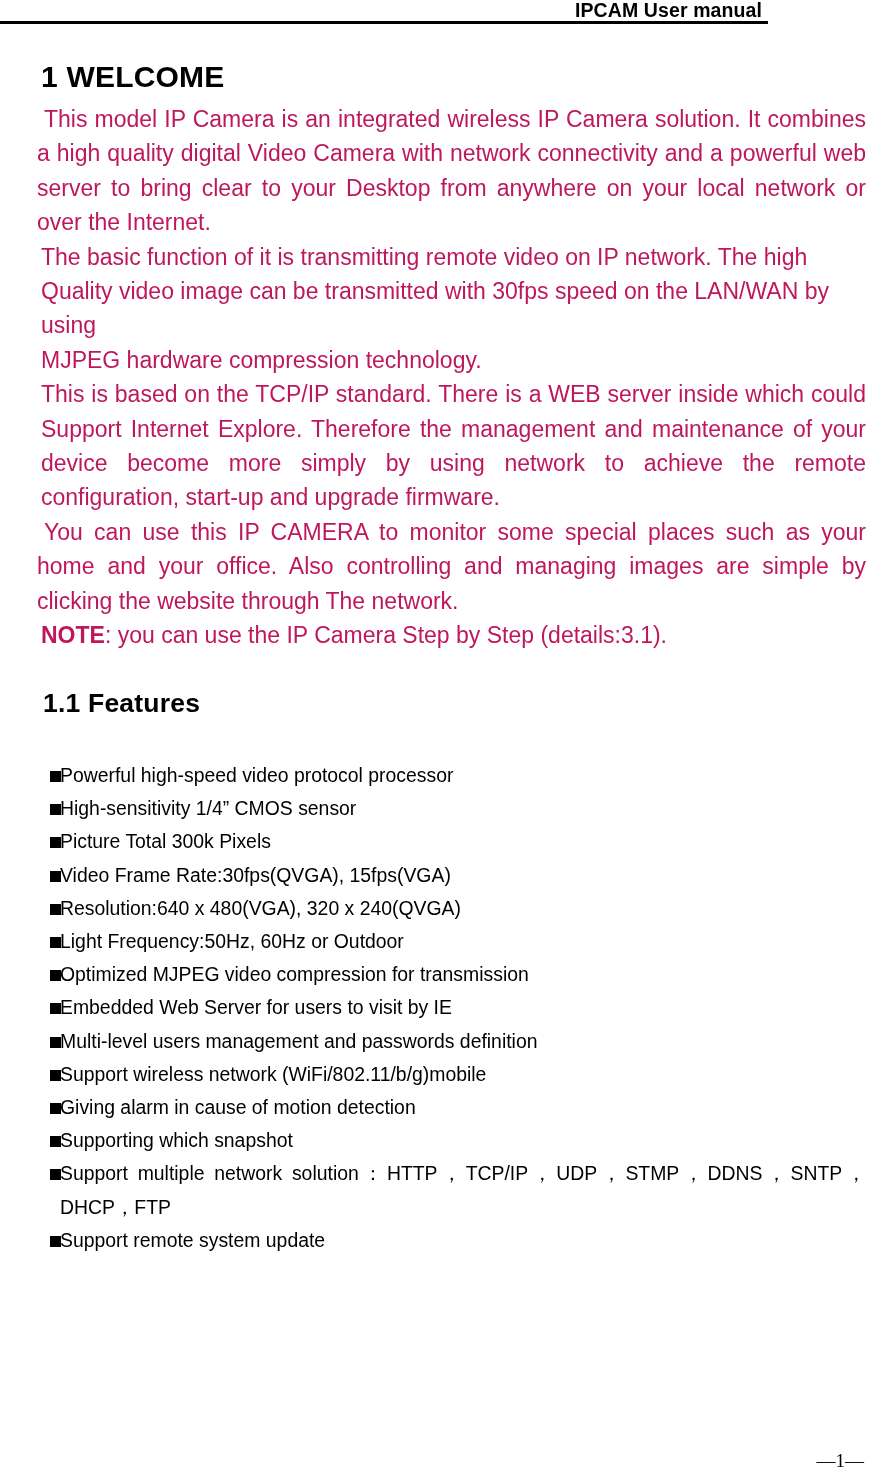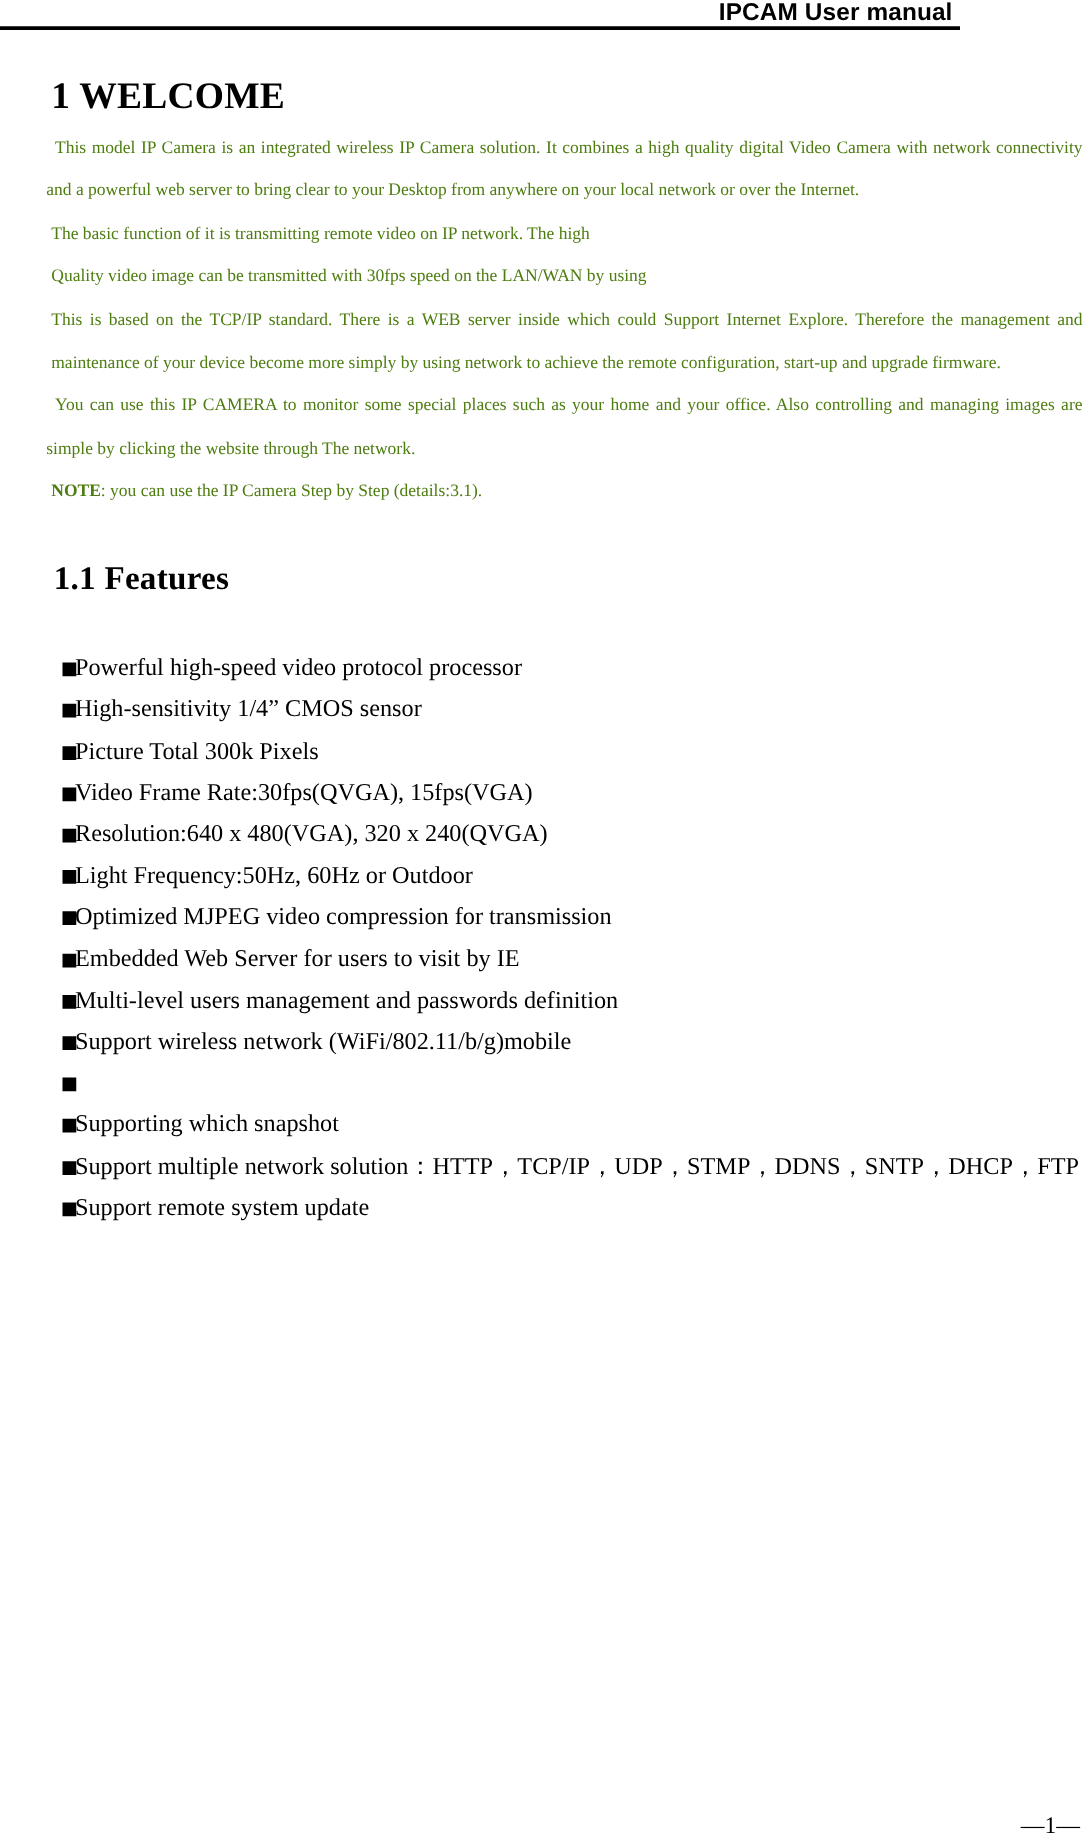--- a/index.html
+++ b/index.html
@@ -47,21 +47,20 @@
     font-size: 0;
     line-height: 0;
   }
 
   
   .content {
     position: absolute;
     top: 24px;
     left: 0;
     width: 872px;
-    font-family: Liberation Serif, serif;
   }
 
   h1.doc-h1 {
     margin: 0;
     padding: 38px 0 0 41px;
     font-size: 30px;
     font-weight: bold;
     letter-spacing: 0.2px;
     line-height: 1.0;
   }
@@ -69,23 +68,23 @@
   h2.doc-h2 {
     margin: 0;
     padding: 0 0 0 43px;
     font-size: 26.5px;
     font-weight: bold;
     letter-spacing: 0.2px;
     line-height: 1.0;
   }
 
   .para {
-    font-size: 14px;
+    font-size: 23px;
     line-height: 34.4px;
-    color: #4d7c0f;
+    color: #be185d;
   }
 
   
   .para-justify {
     margin: 0;
     padding: 0;
     text-align: justify;
     text-justify: inter-word;
     margin-left: 37px;
     margin-right: 6px;
@@ -169,20 +168,21 @@
   <div class="content">
 
     <h1 class="doc-h1">1 WELCOME</h1>
 
     <div class="block-gap-10"></div>
 
     <p class="para para-justify"><span class="first-indent">This model IP Camera is an integrated wireless IP Camera solution. It combines a high quality digital Video Camera with network connectivity and a powerful web server to bring clear to your Desktop from anywhere on your local network or over the Internet.</span></p>
 
     <p class="para para-left"><span>The basic function of it is transmitting remote video on IP network. The high</span></p>
     <p class="para para-left"><span>Quality video image can be transmitted with 30fps speed on the LAN/WAN by using</span></p>
+    <p class="para para-left"><span>MJPEG hardware compression technology.</span></p>
 
     <p class="para para-justify" style="margin-left:41px;"><span>This is based on the TCP/IP standard. There is a WEB server inside which could Support Internet Explore. Therefore the management and maintenance of your device become more simply by using network to achieve the remote configuration, start-up and upgrade firmware.</span></p>
 
     <p class="para para-justify"><span class="first-indent">You can use this IP CAMERA to monitor some special places such as your home and your office. Also controlling and managing images are simple by clicking the website through The network.</span></p>
 
     <p class="para para-left"><span class="note-strong">NOTE</span><span>: you can use the IP Camera Step by Step (details:3.1).</span></p>
 
     <div style="height:37px;"></div>
 
     <h2 class="doc-h2">1.1 Features</h2>
@@ -225,20 +225,21 @@
       <li>
         <span class="bullet-square"></span>
         <span class="li-text">Multi-level users management and passwords definition</span>
       </li>
       <li>
         <span class="bullet-square"></span>
         <span class="li-text">Support wireless network (WiFi/802.11/b/g)mobile</span>
       </li>
       <li>
         <span class="bullet-square"></span>
+        <span class="li-text">Giving alarm in cause of motion detection</span>
       </li>
       <li>
         <span class="bullet-square"></span>
         <span class="li-text">Supporting which snapshot</span>
       </li>
       <li class="wrap-justify">
         <span class="bullet-square"></span>
         <span class="li-text">Support multiple network solution：HTTP，TCP/IP，UDP，STMP，DDNS，SNTP，DHCP，FTP</span>
       </li>
       <li>

